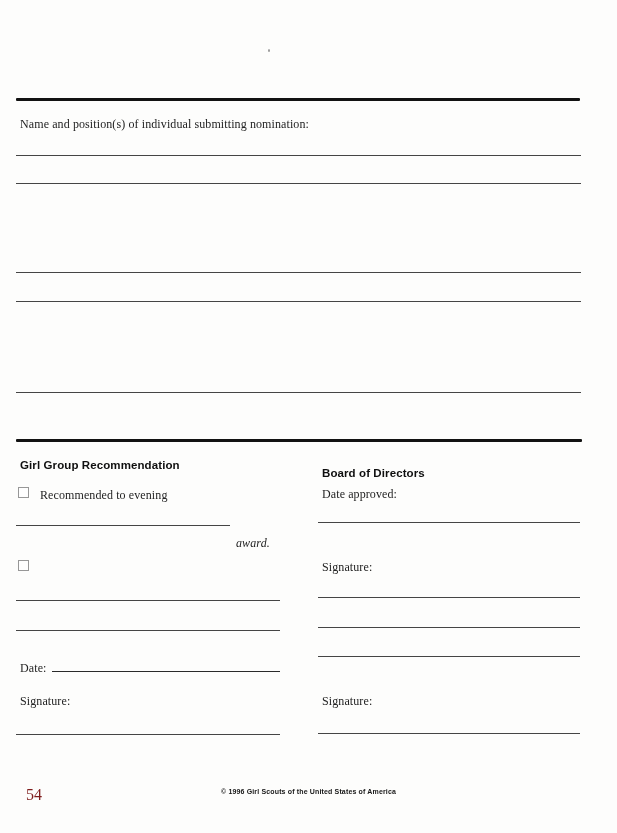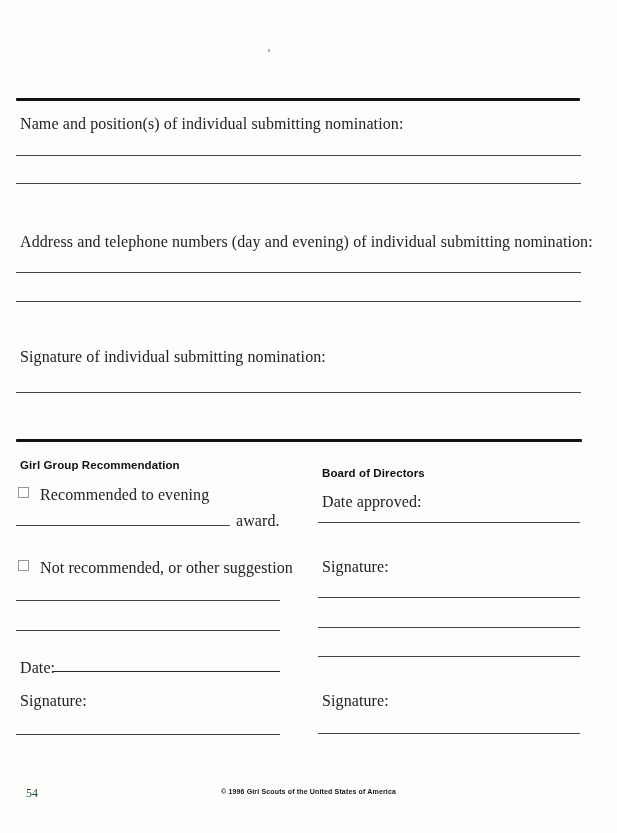--- a/index.html
+++ b/index.html
@@ -23,21 +23,21 @@
     border-radius: 1px;
   }
   .fill-line {
     position: absolute;
     height: 0;
     border-top: 1.4px solid #454545;
   }
   .fill-line.dark { border-top-color: #2a2a2a; }
   .label {
     position: absolute;
-    font-size: 16px;
+    font-size: 12px;
     line-height: 14px;
     white-space: nowrap;
     letter-spacing: 0.1px;
     text-align: right;
   }
   .header-bold {
     position: absolute;
     font-family: "Liberation Sans", sans-serif;
     font-weight: bold;
     font-size: 11.5px;
@@ -48,22 +48,22 @@
   .checkbox {
     position: absolute;
     width: 11px;
     height: 11px;
     border: 1.2px solid #979797;
     background: #fefefe;
     box-sizing: border-box;
   }
   .page-number {
     position: absolute;
-    font-size: 12px;
-    color: #14532d;
+    font-size: 16px;
+    color: #7f1d1d;
   }
   .copyright {
     position: absolute;
     left: 0;
     right: 0;
     text-align: center;
     font-family: "Liberation Sans", sans-serif;
     font-weight: bold;
     font-size: 7px;
     letter-spacing: 0.15px;
@@ -83,52 +83,49 @@
 <div class="page">
 
   <div class="speck" style="left:268px; top:49px;"></div>
 
   <div class="rule-thick" style="left:16px; top:98px; width:564px;"></div>
 
   <div class="label" style="left:20px; top:117px;">Name and position(s) of individual submitting nomination:</div>
   <div class="fill-line" style="left:16px; top:155px; width:565px;"></div>
   <div class="fill-line" style="left:16px; top:183px; width:565px;"></div>
 
-  <div class="label" style="left:20px; top:235px;">Address and telephone numbers (day and evening) of individual submitting nomination:</div>
   <div class="fill-line" style="left:16px; top:272px; width:565px;"></div>
   <div class="fill-line" style="left:16px; top:301px; width:565px;"></div>
 
-  <div class="label" style="left:20px; top:350px;">Signature of individual submitting nomination:</div>
   <div class="fill-line" style="left:16px; top:392px; width:565px;"></div>
 
   <div class="rule-thick" style="left:16px; top:439px; width:566px;"></div>
 
   <div class="header-bold" style="left:20px; top:459px;">Girl Group Recommendation</div>
 
   <div class="checkbox" style="left:18px; top:487px;"></div>
   <div class="label" style="left:40px; top:488px;">Recommended to evening</div>
 
   <div class="fill-line" style="left:16px; top:525px; width:214px;"></div>
-  <div class="label" style="left:236px; top:514px;">award.</div>
+  <div class="label" style="left:236px; top:536px;font-style:italic;">award.</div>
 
   <div class="checkbox" style="left:18px; top:560px;"></div>
-  <div class="label" style="left:40px; top:561px;">Not recommended, or other suggestion</div>
 
   <div class="fill-line" style="left:16px; top:600px; width:264px;"></div>
   <div class="fill-line" style="left:16px; top:630px; width:264px;"></div>
 
   <div class="label" style="left:20px; top:661px;">Date:</div>
   <div class="fill-line dark" style="left:52px; top:671px; width:228px;"></div>
 
   <div class="label" style="left:20px; top:694px;">Signature:</div>
   <div class="fill-line" style="left:16px; top:734px; width:264px;"></div>
 
   <div class="header-bold" style="left:322px; top:459px;margin-top:8px;">Board of Directors</div>
 
-  <div class="label" style="left:322px; top:487px;margin-top:8px;">Date approved:</div>
+  <div class="label" style="left:322px; top:487px;">Date approved:</div>
   <div class="fill-line" style="left:318px; top:522px; width:262px;"></div>
 
   <div class="label" style="left:322px; top:560px;">Signature:</div>
   <div class="fill-line" style="left:318px; top:597px; width:262px;"></div>
   <div class="fill-line" style="left:318px; top:627px; width:262px;"></div>
   <div class="fill-line" style="left:318px; top:656px; width:262px;"></div>
 
   <div class="label" style="left:322px; top:694px;">Signature:</div>
   <div class="fill-line" style="left:318px; top:733px; width:262px;"></div>
 

